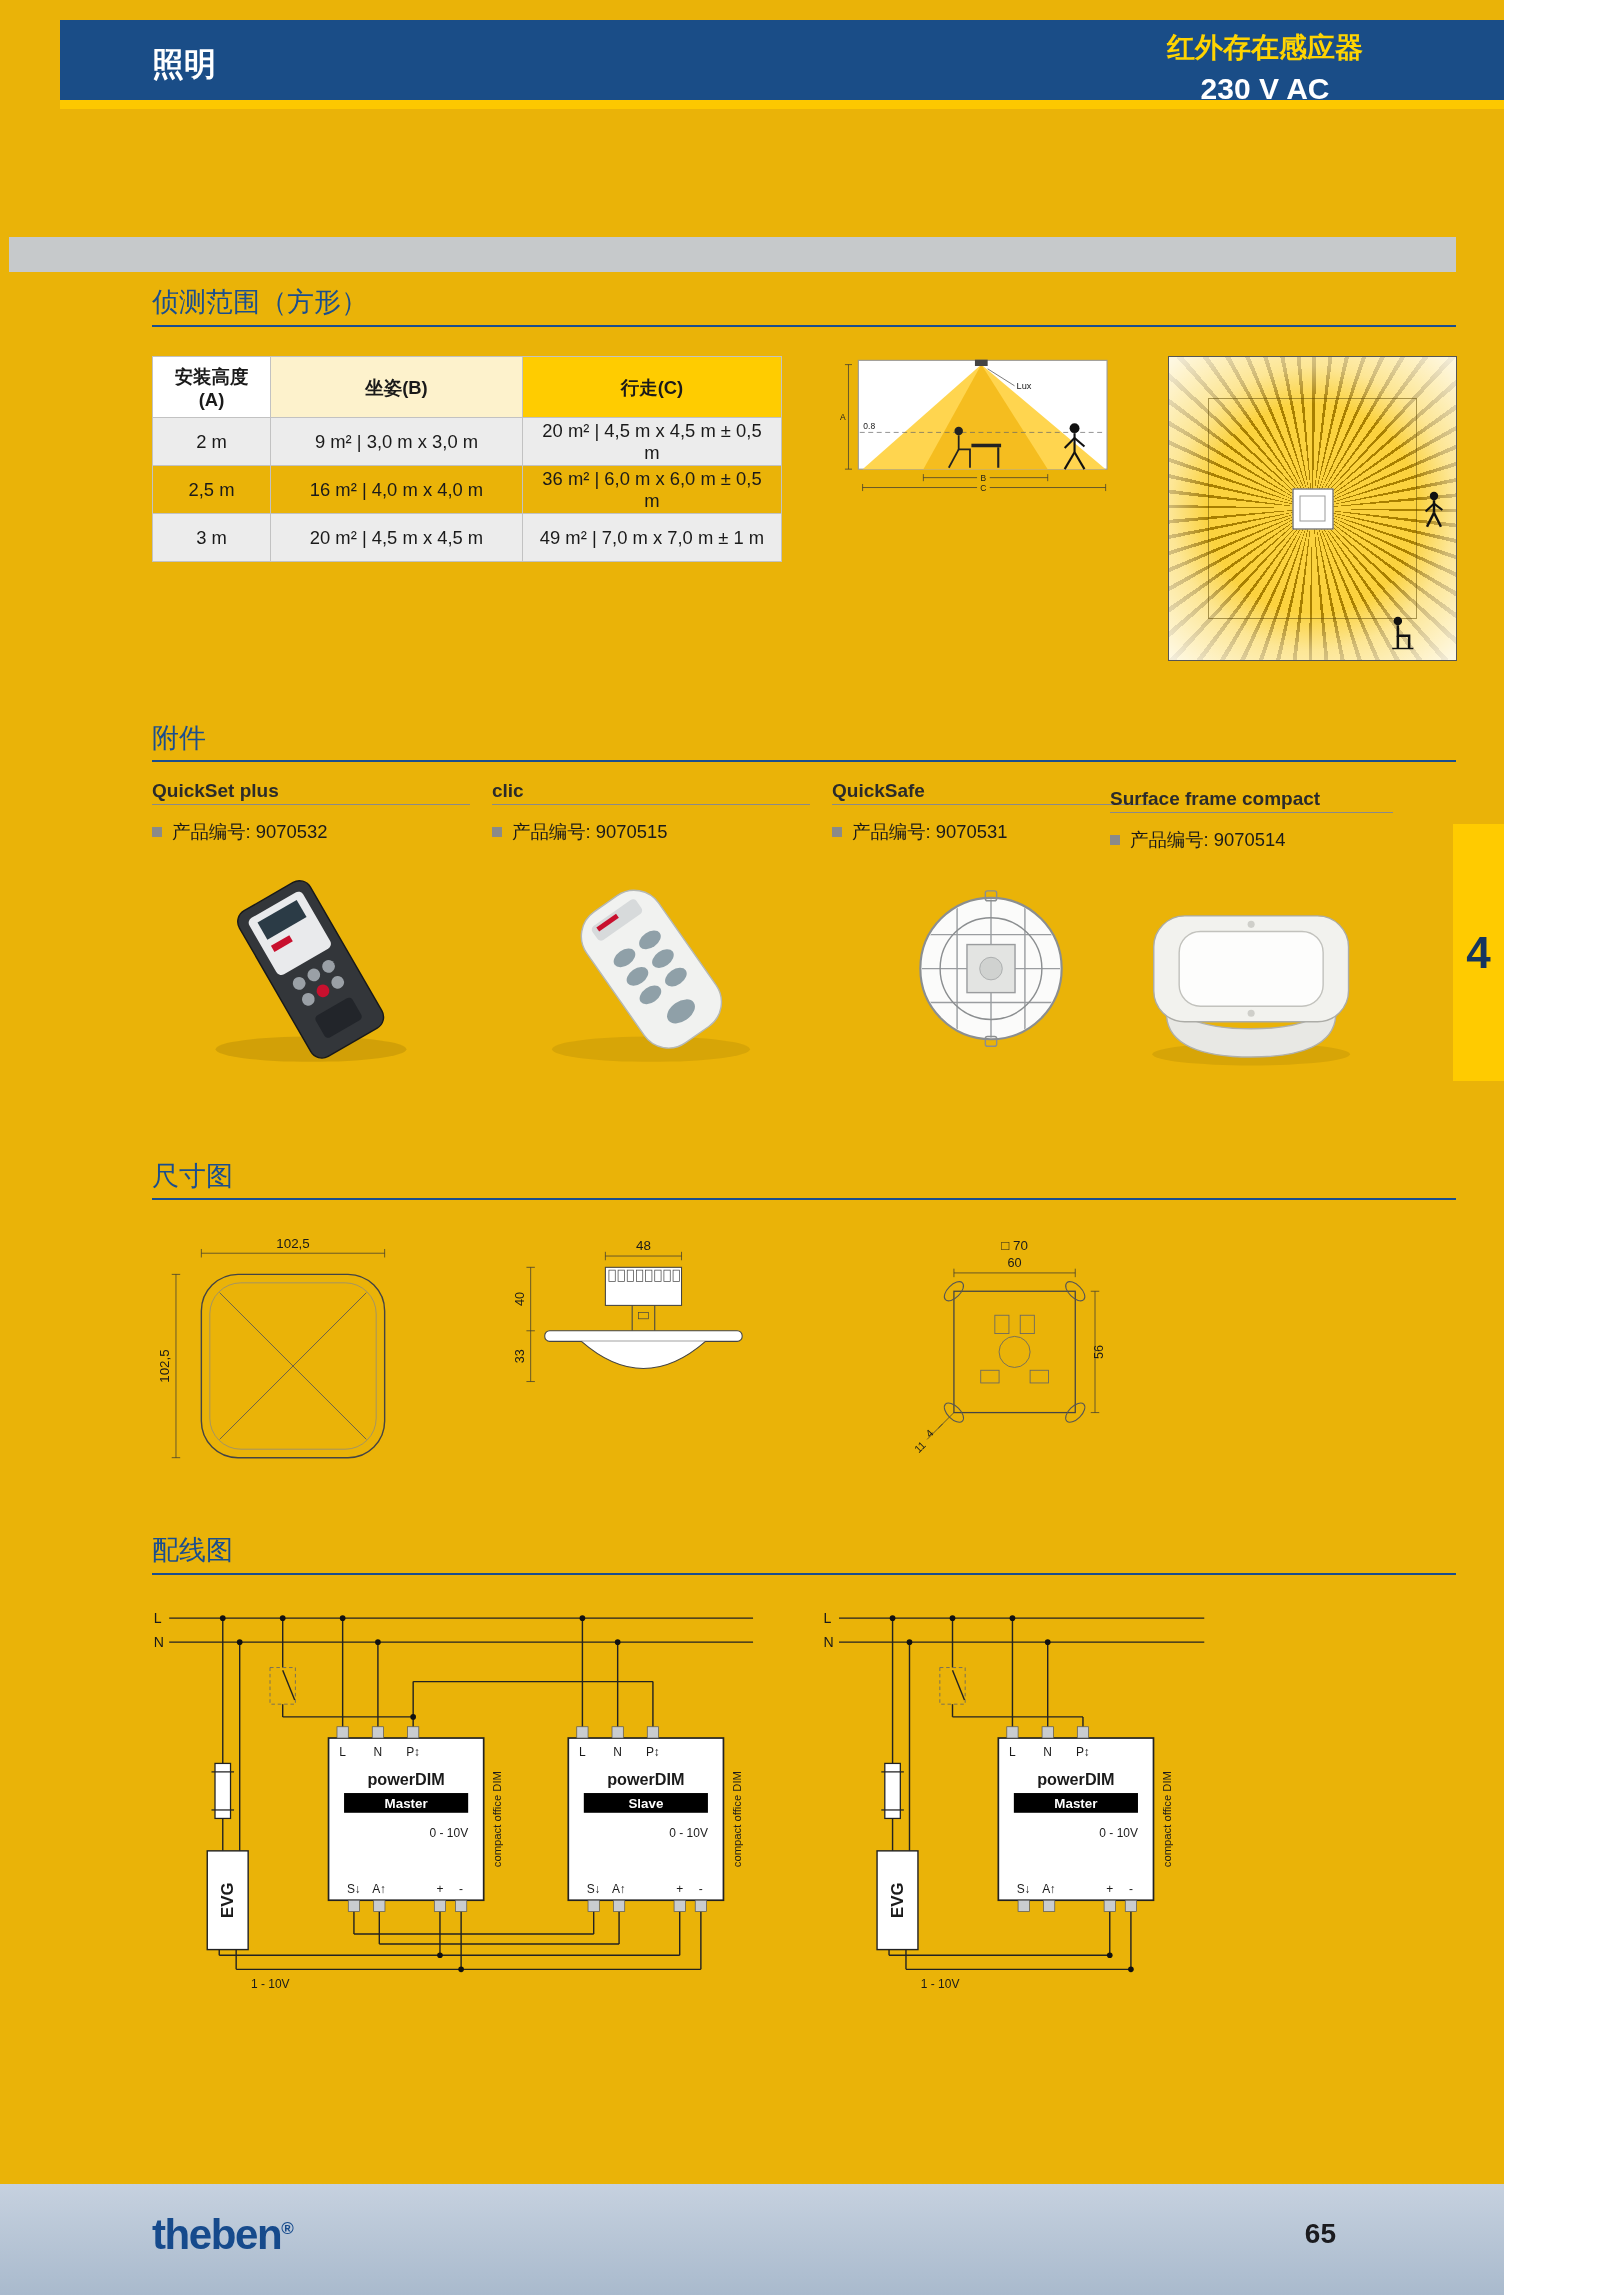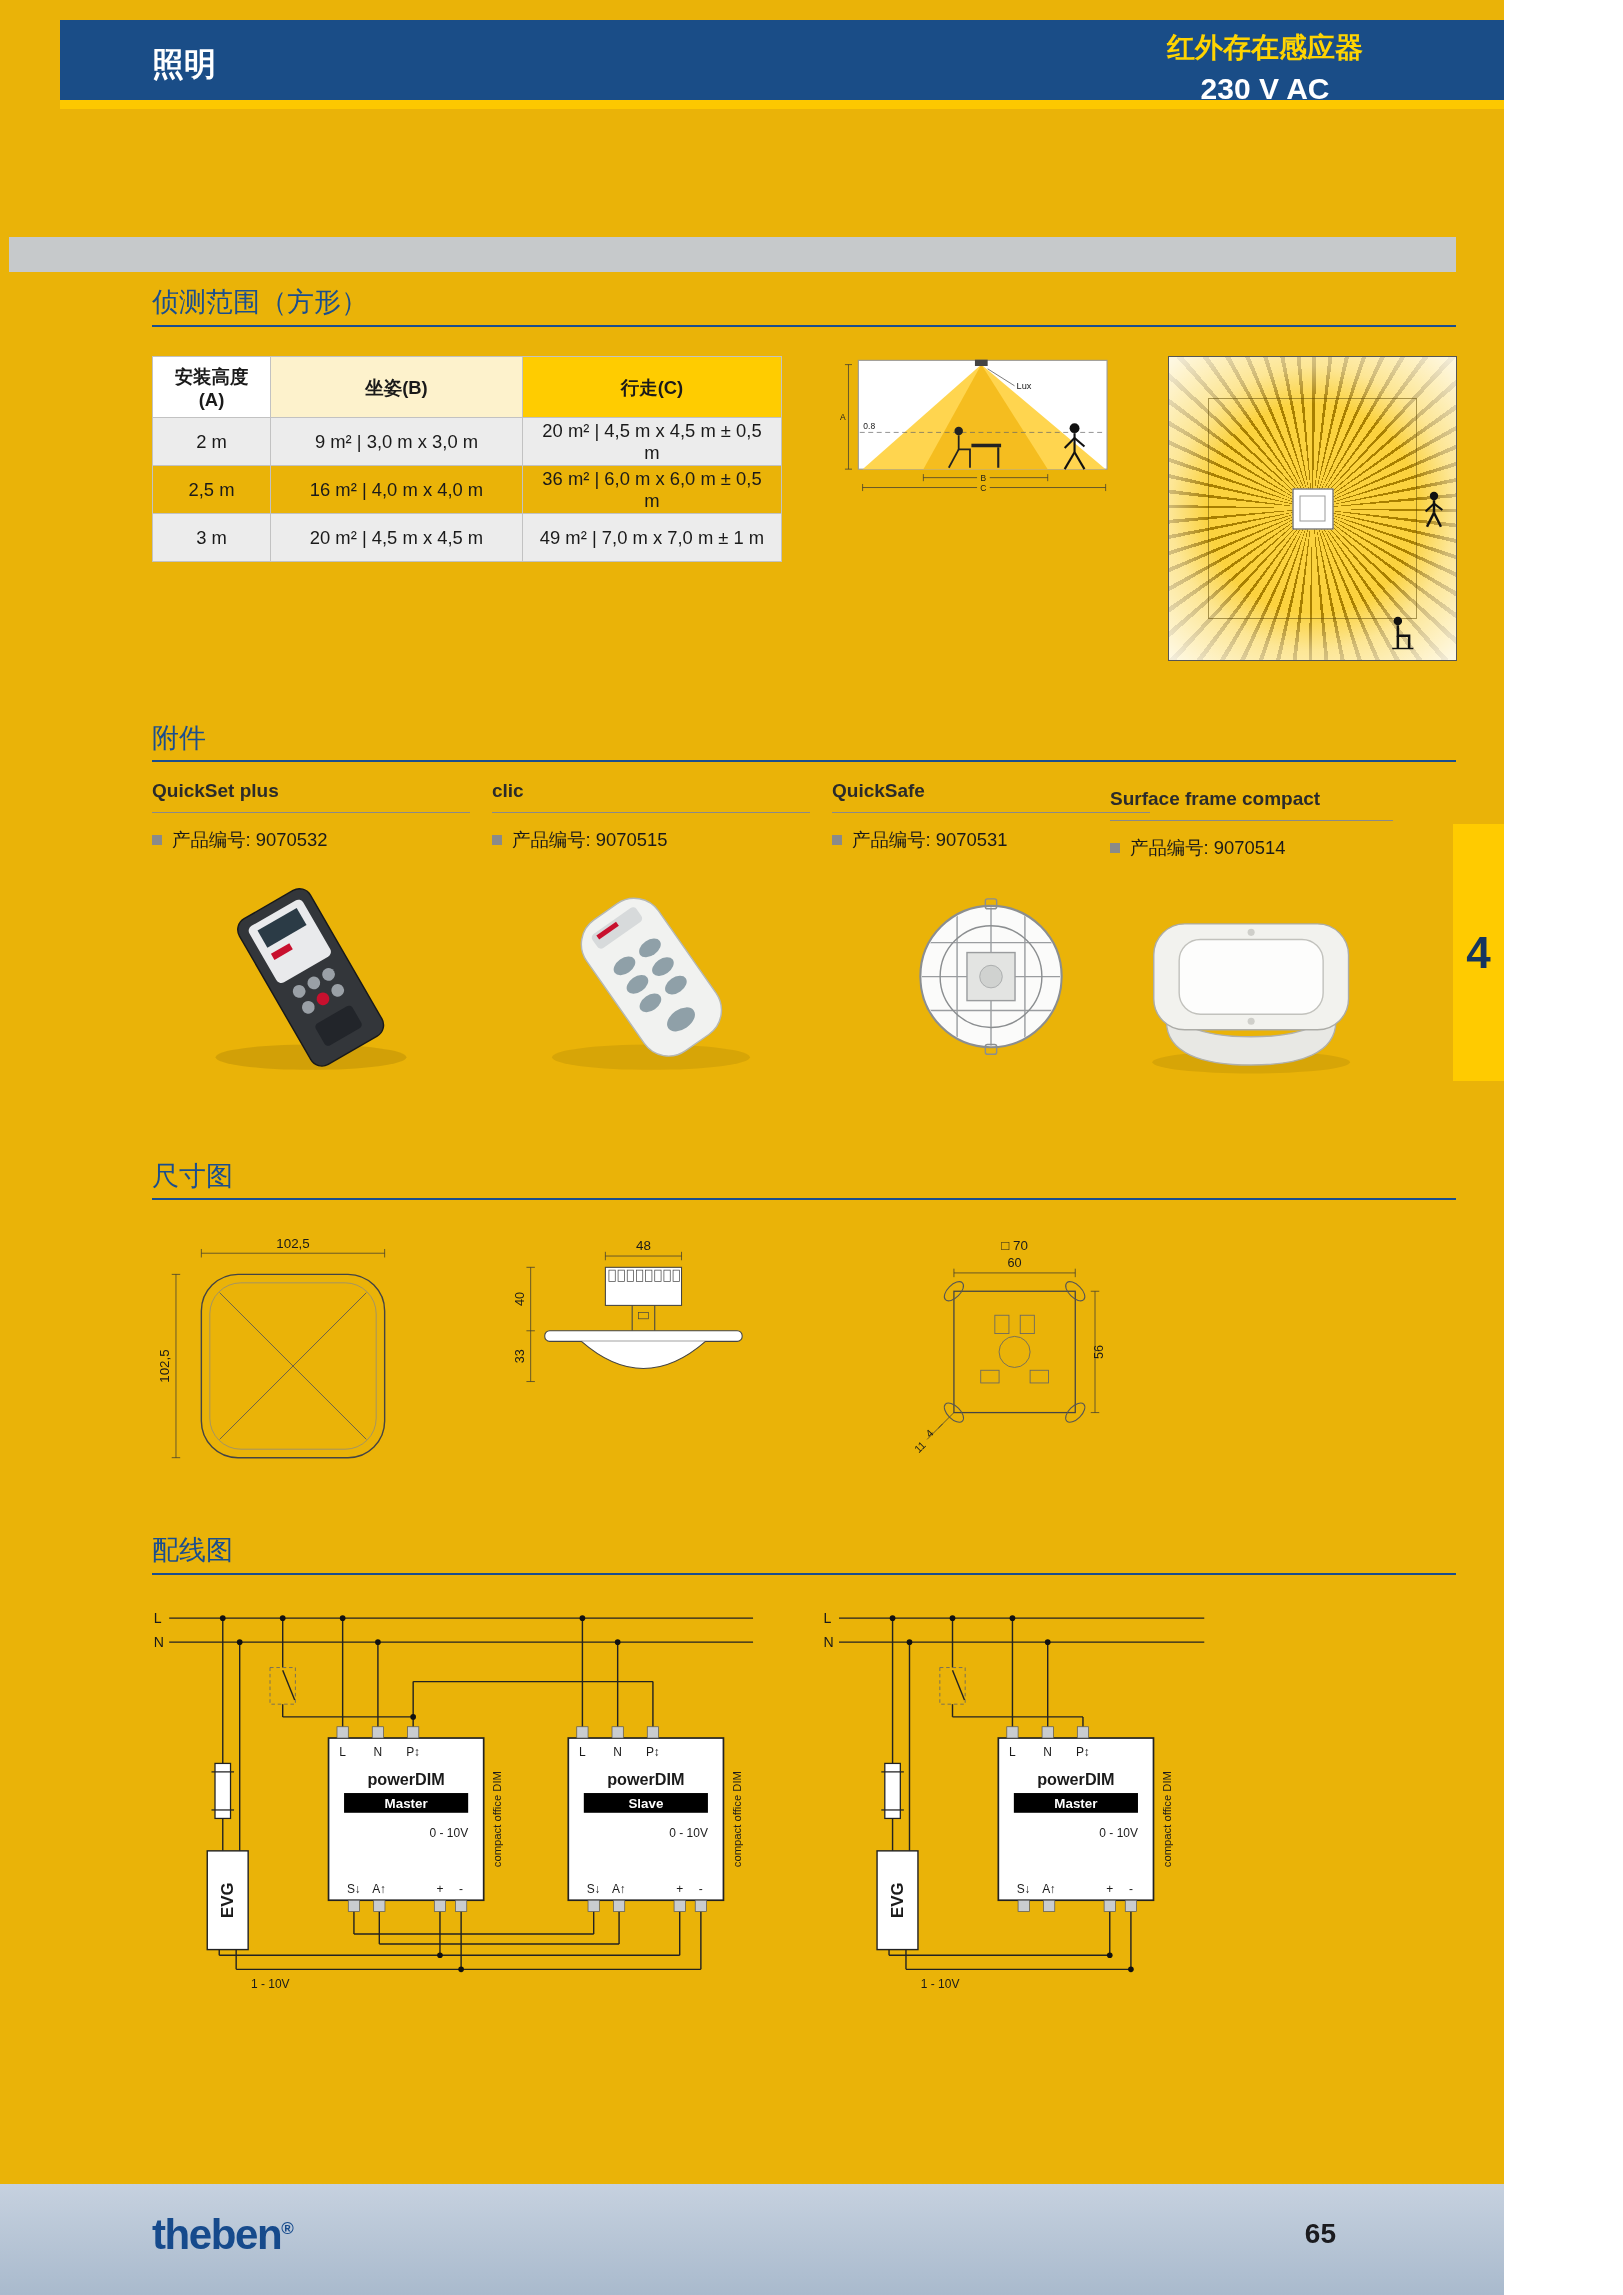--- a/index.html
+++ b/index.html
@@ -47,21 +47,21 @@
   .radial::after  { content:""; position:absolute; inset:0;
     background:radial-gradient(circle at 50% 50%, rgba(255,255,255,0) 50%, rgba(255,255,255,0.45) 68%, rgba(255,255,255,0.85) 98%); }
   .radial-center { position:absolute; left:50%; top:50%; width:41px; height:41px; transform:translate(-50%,-50%);
     background:#fff; border:1.4px solid #444; z-index:2; }
   .radial-center div { position:absolute; inset:6.4px; border:0.7px solid #999; }
   .person-walk { position:absolute; right:8.5px; top:44%; z-index:2; }
   .person-sit  { position:absolute; right:37px; bottom:10px; z-index:2; }
 
   
   .acc-item { position:absolute; top:780px; width:318px; }
-  .acc-name { font-size:19px; font-weight:bold; color:#2b2b2b; padding-bottom:10px; border-bottom:0.7px solid #8a8a8a; }
+  .acc-name { font-size:19px; font-weight:bold; color:#2b2b2b; padding-bottom:2px; border-bottom:0.7px solid #8a8a8a; }
   .acc-sku  { margin-top:14px; font-size:18.4px; color:#1a1a1a; display:flex; align-items:center; gap:10px; }
   .bullet   { width:10px; height:10px; background:#8a8a8a; flex:0 0 auto; }
   .acc-img  { margin-top:20px; height:212px; position:relative; }
 
   .chapter-tab { position:absolute; right:0; top:824px; width:51px; height:257px; background:#ffcb00;
     display:flex; align-items:center; justify-content:center; font-size:44px; font-weight:bold; color:#16365e; }
 
   
   .dimA { position:absolute; left:152px;  top:1232px; }
   .dimB { position:absolute; left:494px;  top:1232px; }

